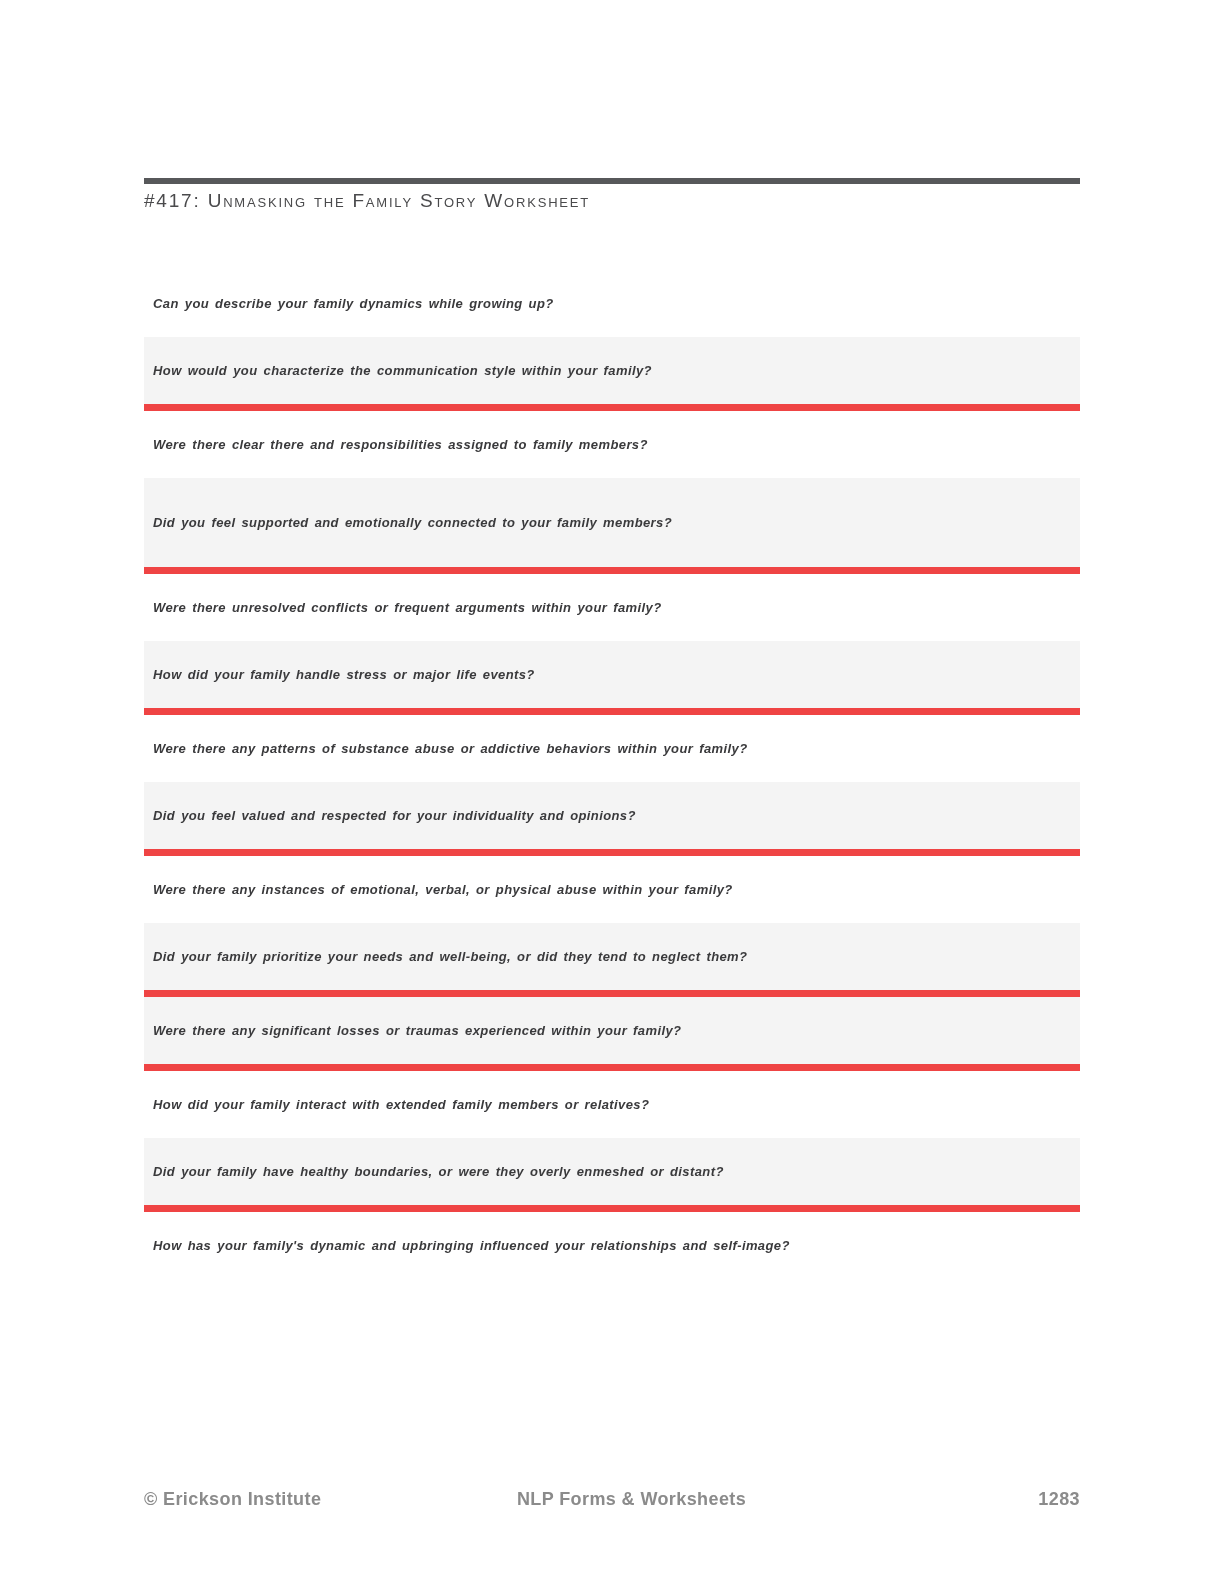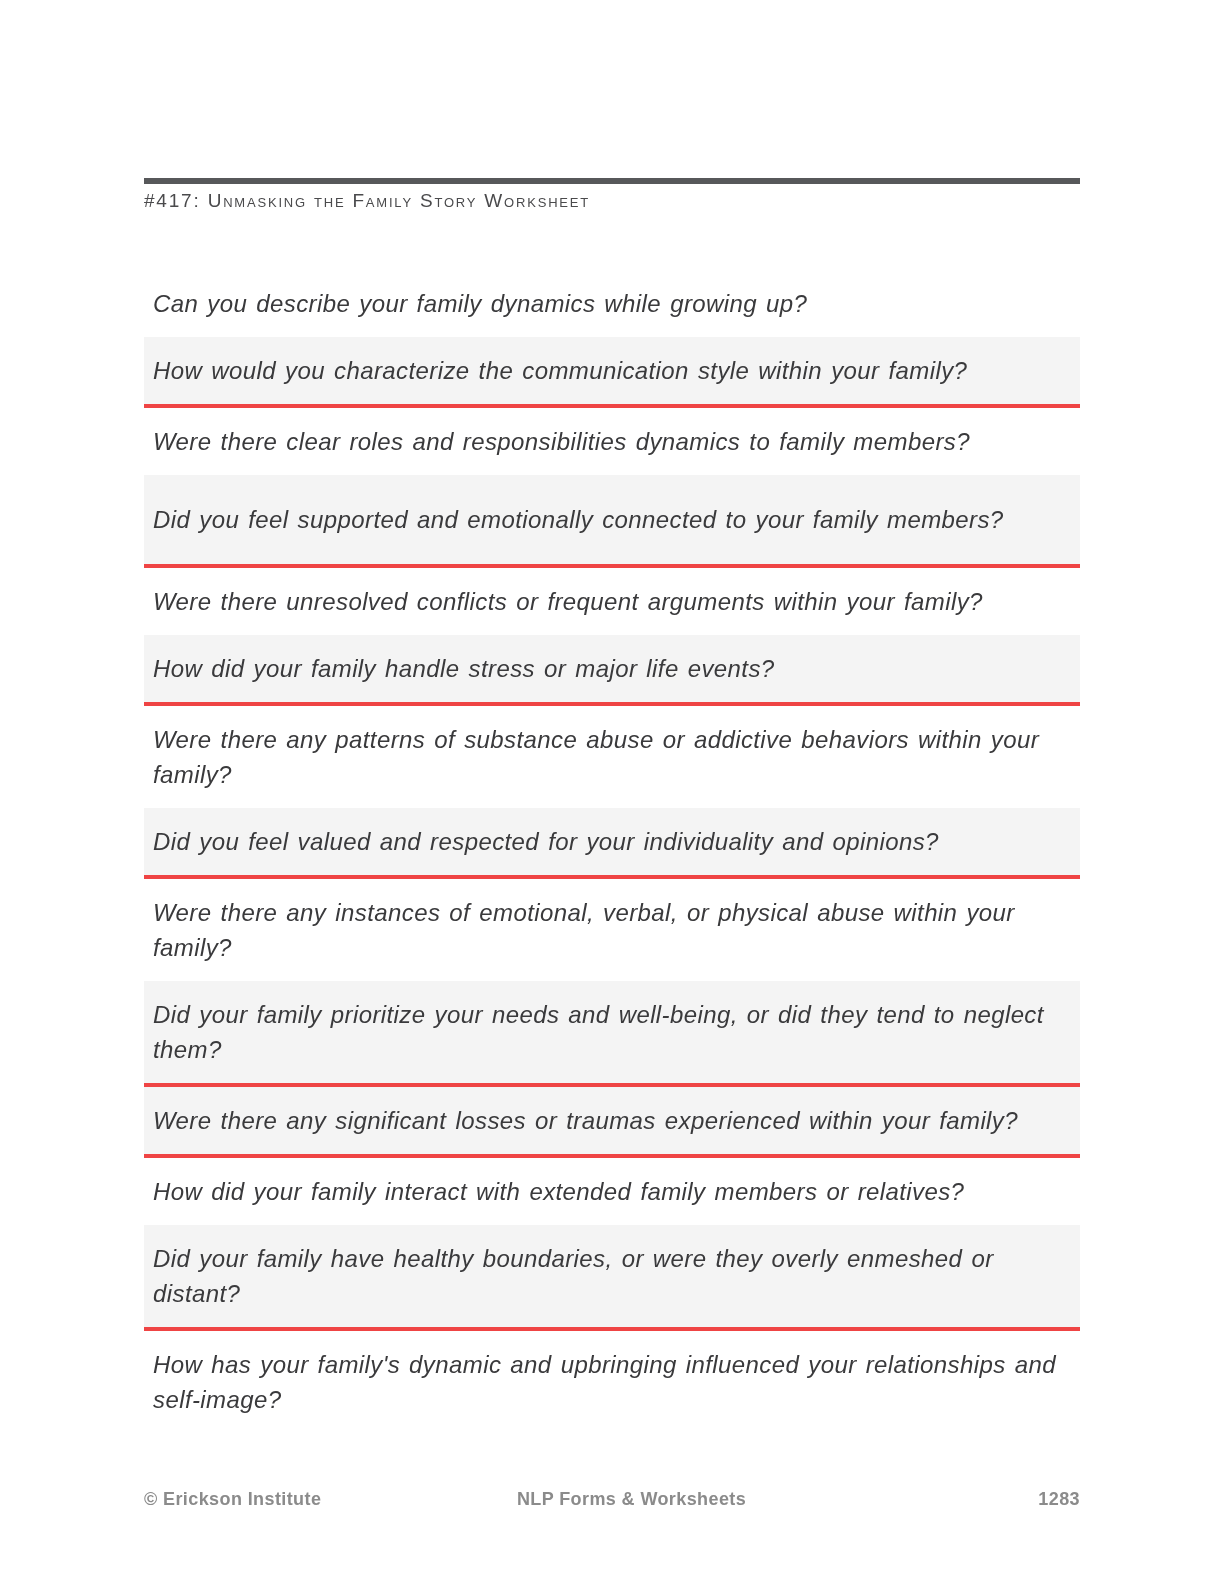--- a/index.html
+++ b/index.html
@@ -34,30 +34,30 @@
     color:var(--title-text);
     line-height:26px;
   }
   .question-list{
     margin-top:56px;
     width:936px;
   }
   .q-row{
     padding:16px 20px 16px 9px;
     font-style:italic;
-    font-size:24px;
-    font-weight:400;
+    font-size:13px;
+    font-weight:700;
     letter-spacing:0.4px;
     word-spacing:2px;
     line-height:35px;
     color:var(--question-text);
   }
   .q-row.shaded{
     background:var(--row-shade);
-    border-bottom:4px solid #ef4444;
+    border-bottom:7px solid #ef4444;
   }
   .q-row.tall{
     padding-top:27px;
     padding-bottom:27px;
   }
   .footer{
     position:absolute;
     top:1446px;
     left:144px;
     width:936px;
@@ -78,21 +78,21 @@
 
 <div class="page">
 
   <div class="header-rule"></div>
 
   <h1 class="page-title">#417: Unmasking the Family Story Worksheet</h1>
 
   <div class="question-list">
       <div class="q-row"><span>Can you describe your family dynamics while growing up?</span></div>
       <div class="q-row shaded"><span>How would you characterize the communication style within your family?</span></div>
-      <div class="q-row"><span>Were there clear roles and responsibilities dynamics to family members?</span></div>
+      <div class="q-row"><span>Were there clear there and responsibilities assigned to family members?</span></div>
       <div class="q-row shaded tall"><span>Did you feel supported and emotionally connected to your family members?</span></div>
       <div class="q-row"><span>Were there unresolved conflicts or frequent arguments within your family?</span></div>
       <div class="q-row shaded"><span>How did your family handle stress or major life events?</span></div>
       <div class="q-row"><span>Were there any patterns of substance abuse or addictive behaviors within your family?</span></div>
       <div class="q-row shaded"><span>Did you feel valued and respected for your individuality and opinions?</span></div>
       <div class="q-row"><span>Were there any instances of emotional, verbal, or physical abuse within your family?</span></div>
       <div class="q-row shaded"><span>Did your family prioritize your needs and well-being, or did they tend to neglect them?</span></div>
       <div class="q-row shaded"><span>Were there any significant losses or traumas experienced within your family?</span></div>
       <div class="q-row"><span>How did your family interact with extended family members or relatives?</span></div>
       <div class="q-row shaded"><span>Did your family have healthy boundaries, or were they overly enmeshed or distant?</span></div>

